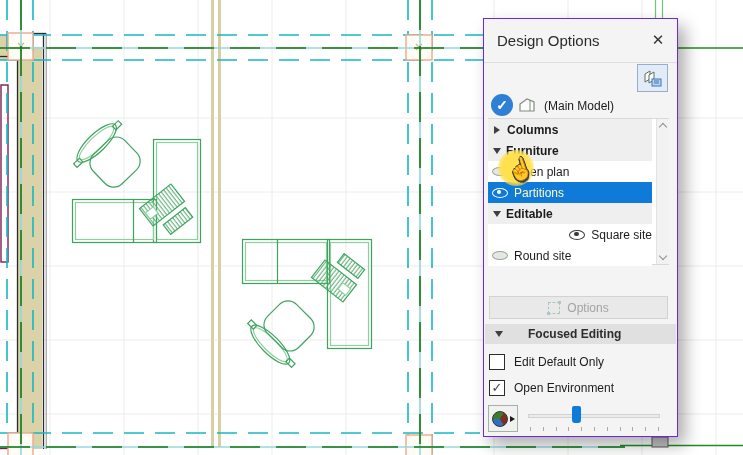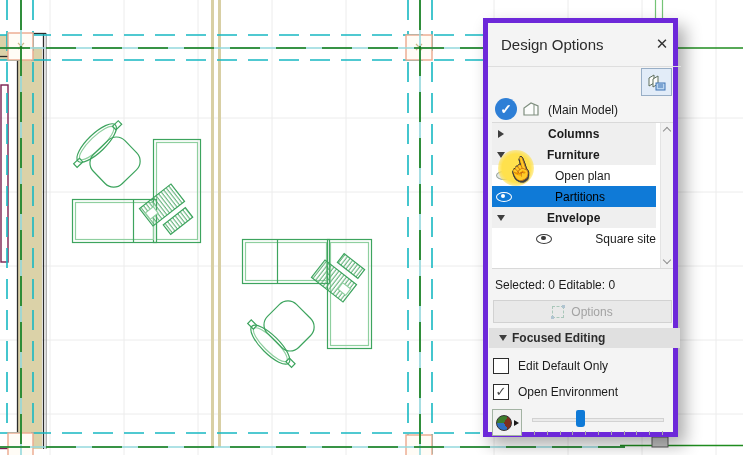--- a/index.html
+++ b/index.html
@@ -8,44 +8,44 @@
     background:#ffffff;
     font-family:"Liberation Sans", sans-serif;
     -webkit-font-smoothing:antialiased;
   }
   
   #canvas-svg{position:absolute;left:0;top:0;}
 
   
   #panel{
     position:absolute;left:483px;top:18px;width:195px;height:419px;
-    background:#f4f4f4;border:5px solid #6d28d9;box-sizing:border-box;
+    background:#f4f4f4;border:1px solid #6d28d9;box-sizing:border-box;
     box-shadow:7px 8px 16px rgba(0,0,0,.33);
     font-size:12px;color:#1b1b1b;
   }
   #panel *{box-sizing:border-box;}
   .p-abs{position:absolute;}
   .p-title{left:13px;top:13px;font-size:15px;color:#2b2b2b;}
   .p-close{left:163px;top:10px;width:22px;height:22px;text-align:center;line-height:22px;
            font-size:15px;color:#333;cursor:default;}
   .p-sep{left:0;top:43px;width:193px;height:1px;background:#dedede;}
   .p-default-label{left:7px;top:51px;}
   .p-default-btn{left:153px;top:45px;width:31px;height:28px;background:#e2ecf8;
                  border:1px solid #98aec6;display:flex;align-items:center;justify-content:center;}
   .p-model-check{left:7px;top:75px;width:22px;height:22px;border-radius:50%;background:#2e7fd6;
                  color:#fff;font-size:14px;font-weight:bold;text-align:center;line-height:22px;}
   .p-model-icon{left:34px;top:78px;}
   .p-model-label{left:60px;top:80px;font-weight:normal;}
 
   .p-list{left:4px;top:99px;width:181px;height:147px;background:#ffffff;
           border-top:1px solid #d9d9d9;border-bottom:1px solid #d9d9d9;}
-  .row{position:absolute;left:0;width:164px;height:21px;display:flex;align-items:center;gap:37px;}
+  .row{position:absolute;left:0;width:164px;height:21px;display:flex;align-items:center;}
   .row-group{background:#efefef;font-weight:bold;}
   .row-item{background:#ffffff;}
-  .row-item.selected{background:#0f7ad7;color:#000000;}
+  .row-item.selected{background:#0f7ad7;color:#fef9c3;}
   .tri-r{width:0;height:0;border-left:6px solid #3f3f3f;border-top:4px solid transparent;
          border-bottom:4px solid transparent;margin:0 7px 0 6px;}
   .tri-d{width:0;height:0;border-top:6px solid #3f3f3f;border-left:4px solid transparent;
          border-right:4px solid transparent;margin:0 5px 0 5px;}
   .eye{display:inline-block;margin:0 6px 0 4px;}
   .eye-open{width:16px;height:10px;border:1.6px solid #3a3a3a;border-radius:50%;position:relative;}
   .eye-open::after{content:"";position:absolute;left:4px;top:1.6px;width:4.4px;height:4.4px;
                    border-radius:50%;background:#3a3a3a;}
   .selected .eye-open{border-color:#fff;}
   .selected .eye-open::after{background:#fff;}
@@ -257,42 +257,45 @@
     <div class="row row-item" style="top:42px;">
       <span class="eye eye-closed"></span>
       <span>Open plan</span>
     </div>
     <div class="row row-item selected" style="top:63px;">
       <span class="eye eye-open"></span>
       <span>Partitions</span>
     </div>
     <div class="row row-group" style="top:84px;">
       <span class="tri-d"></span>
-      <span>Envelope</span>
+      <span>Editable</span>
     </div>
     <div class="row row-item" style="top:105px;justify-content:flex-end;">
       <span class="eye eye-open"></span>
       <span>Square site</span>
     </div>
+    <div class="row row-item" style="top:126px;">
+      <span class="eye eye-closed"></span>
+      <span>Round site</span>
+    </div>
     <div class="p-scroll">
       <span class="chev chev-up"></span>
       <span class="chev chev-down"></span>
     </div>
   </div>
 
-  <div class="p-abs p-status">Selected: 0 Editable: 0</div>
 
   <div class="p-abs p-relink">
     <span class="relink-icon"></span>
     <span>Options</span>
   </div>
 
   <div class="p-abs p-focus-bar">
     <span class="tri-d" style="margin-left:10px;"></span>
-    <span style="margin-left:0;text-align:right;">Focused Editing</span>
+    <span style="margin-left:20px;text-align:right;">Focused Editing</span>
   </div>
 
   <div class="p-abs p-check-row" style="top:334px;">
     <span class="checkbox"></span>
     <span>Edit Default Only</span>
   </div>
   <div class="p-abs p-check-row" style="top:360px;">
     <span class="checkbox">✓</span>
     <span>Open Environment</span>
   </div>

